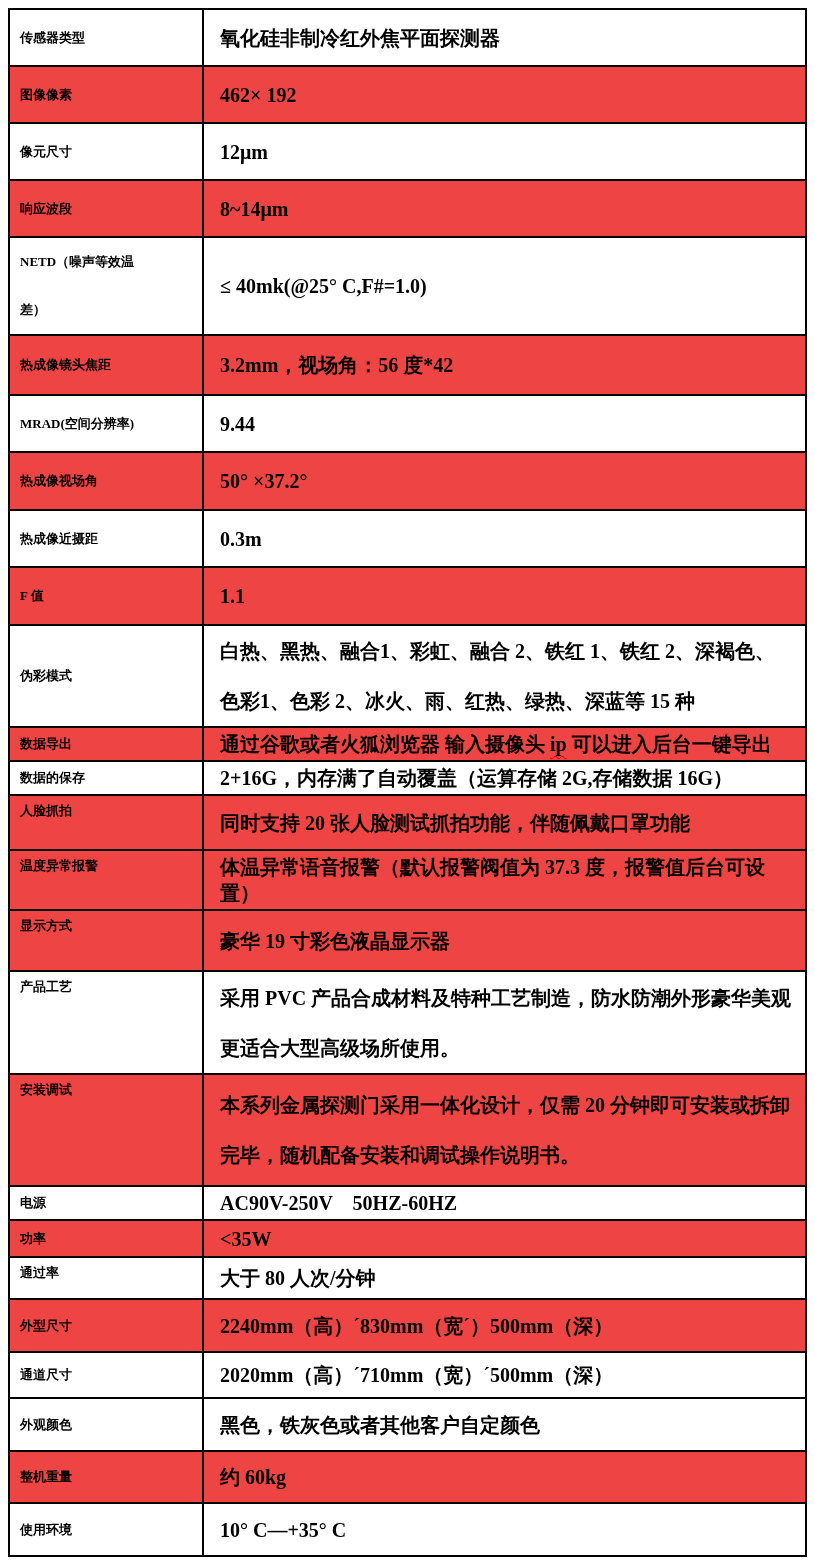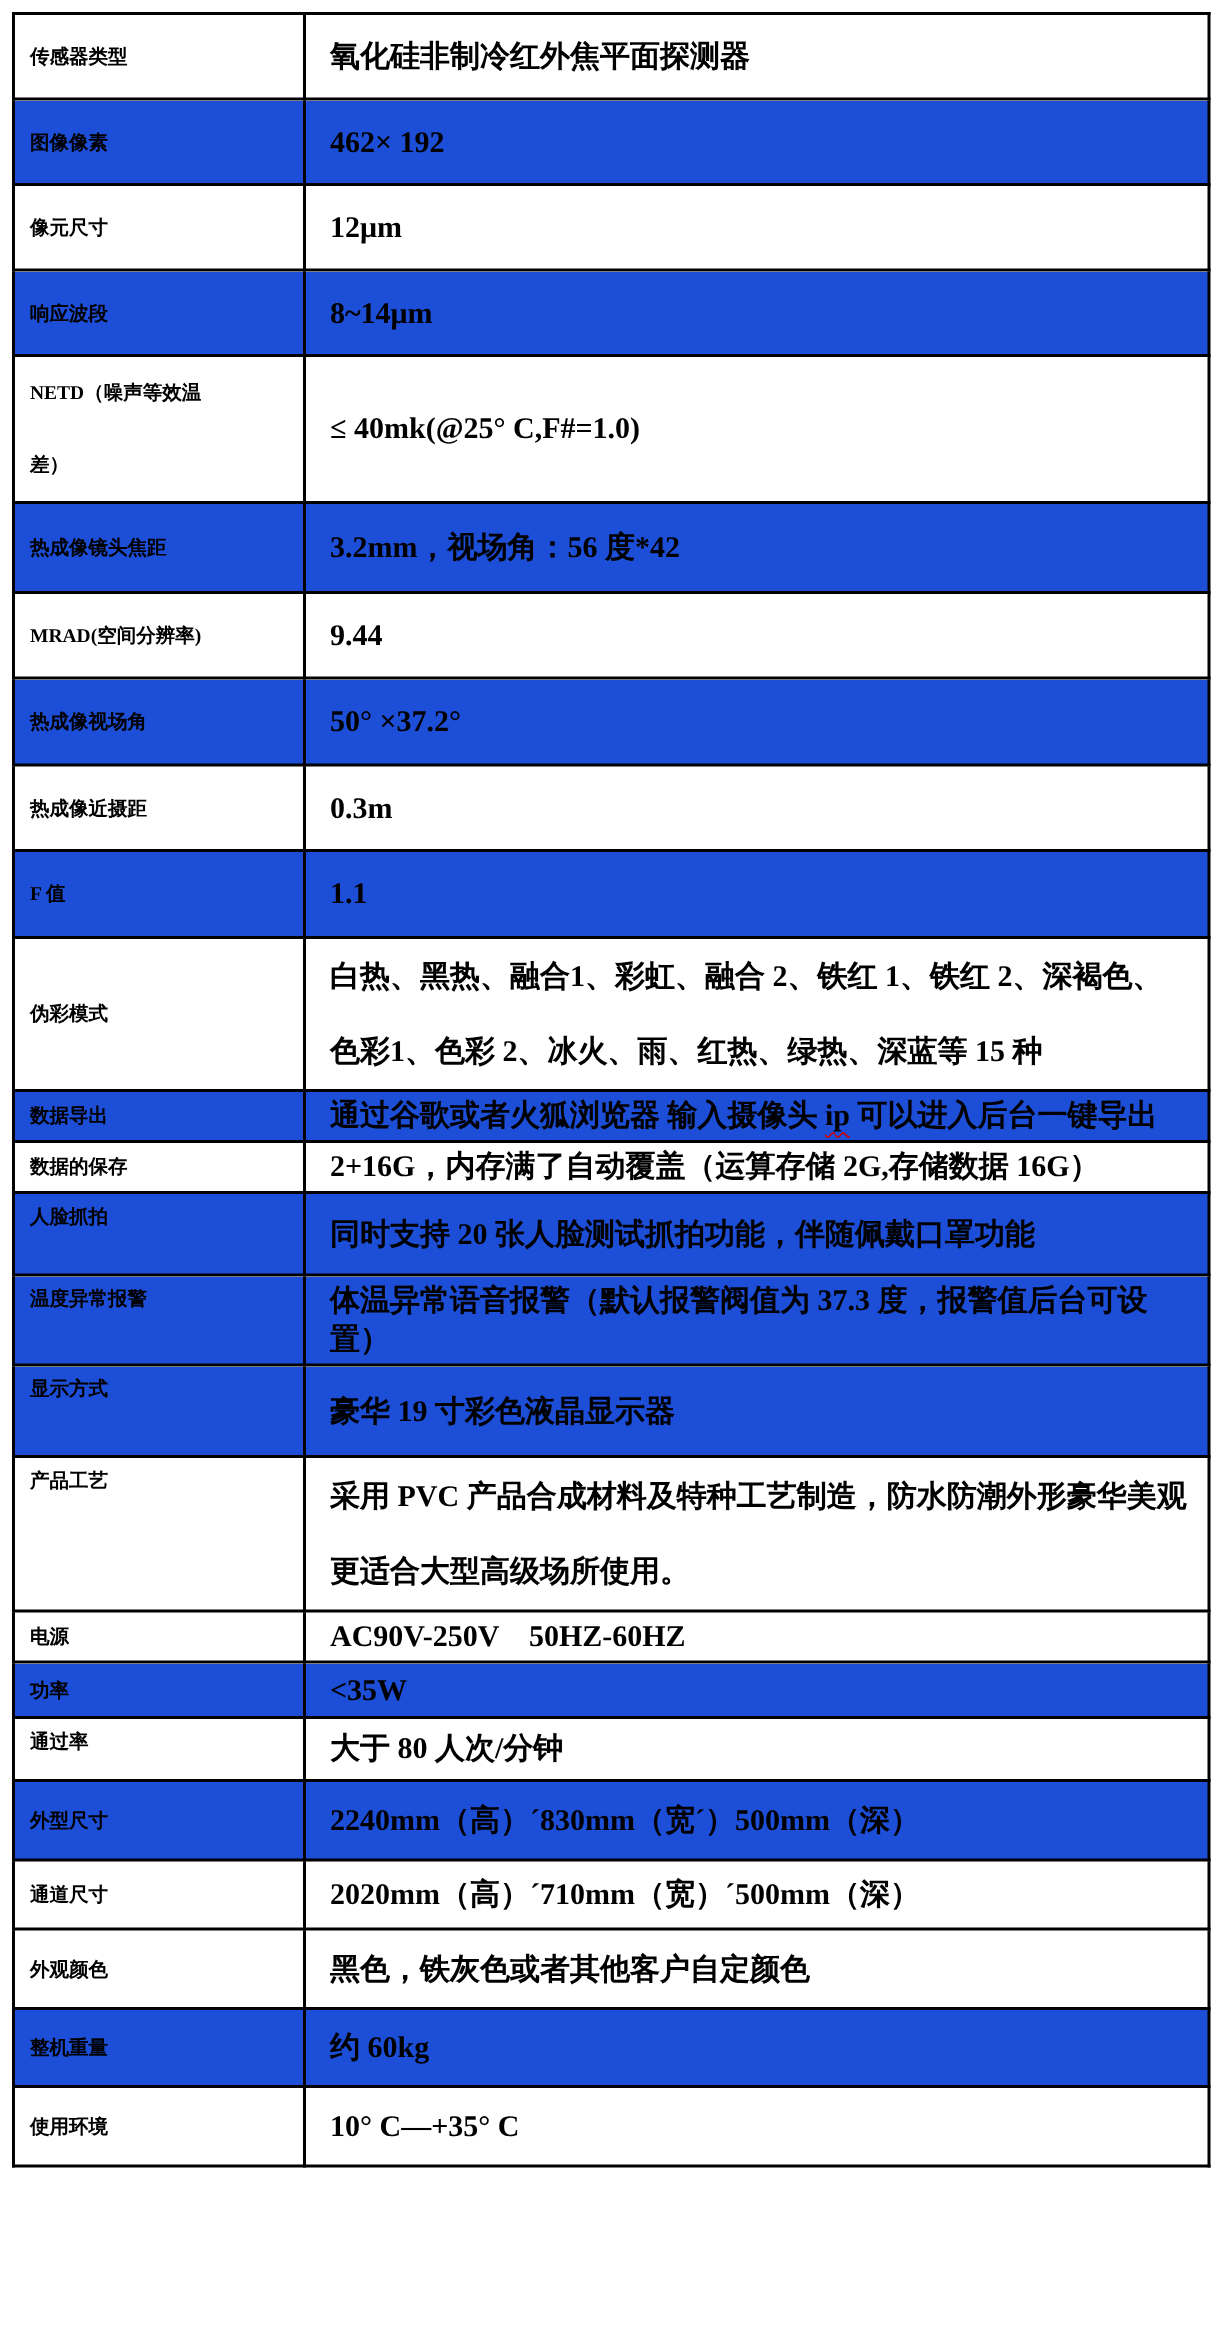--- a/index.html
+++ b/index.html
@@ -36,21 +36,21 @@
     white-space: pre-wrap;
     word-break: break-all;
   }
   td.value-cell {
     font-size: 20px;
     line-height: 26px;
     padding: 3px 6px 3px 16px;
     white-space: pre-wrap;
     word-break: break-all;
   }
-  tr.shaded td { background: #1d4ed8; }
+  tr.shaded td { background: #ef4444; }
   td.top { vertical-align: top; padding-top: 6px; }
   td.label-spread { line-height: 48px; padding-top: 0; padding-bottom: 0; }
   td.value-spread { line-height: 50px; padding-top: 0; padding-bottom: 0; }
   .wavy-red {
     text-decoration-line: underline;
     text-decoration-style: wavy;
     text-decoration-color: #cc0000;
     text-decoration-thickness: 1px;
     text-underline-offset: 4px;
   }
@@ -124,20 +124,25 @@
       </tr>
       <tr class="shaded" style="height: 61px;">
         <td class="label-cell top">显示方式</td>
         <td class="value-cell">豪华 19 寸彩色液晶显示器</td>
       </tr>
       <tr style="height: 103px;">
         <td class="label-cell top">产品工艺</td>
         <td class="value-cell value-spread">采用 PVC 产品合成材料及特种工艺制造，防水防潮外形豪华美观
 更适合大型高级场所使用。</td>
       </tr>
+      <tr class="shaded" style="height: 112px;">
+        <td class="label-cell top">安装调试</td>
+        <td class="value-cell value-spread">本系列金属探测门采用一体化设计，仅需 20 分钟即可安装或拆卸
+完毕，随机配备安装和调试操作说明书。</td>
+      </tr>
       <tr style="height: 33px;">
         <td class="label-cell">电源</td>
         <td class="value-cell">AC90V-250V    50HZ-60HZ</td>
       </tr>
       <tr class="shaded" style="height: 37px;">
         <td class="label-cell">功率</td>
         <td class="value-cell">&lt;35W</td>
       </tr>
       <tr style="height: 42px;">
         <td class="label-cell top">通过率</td>

